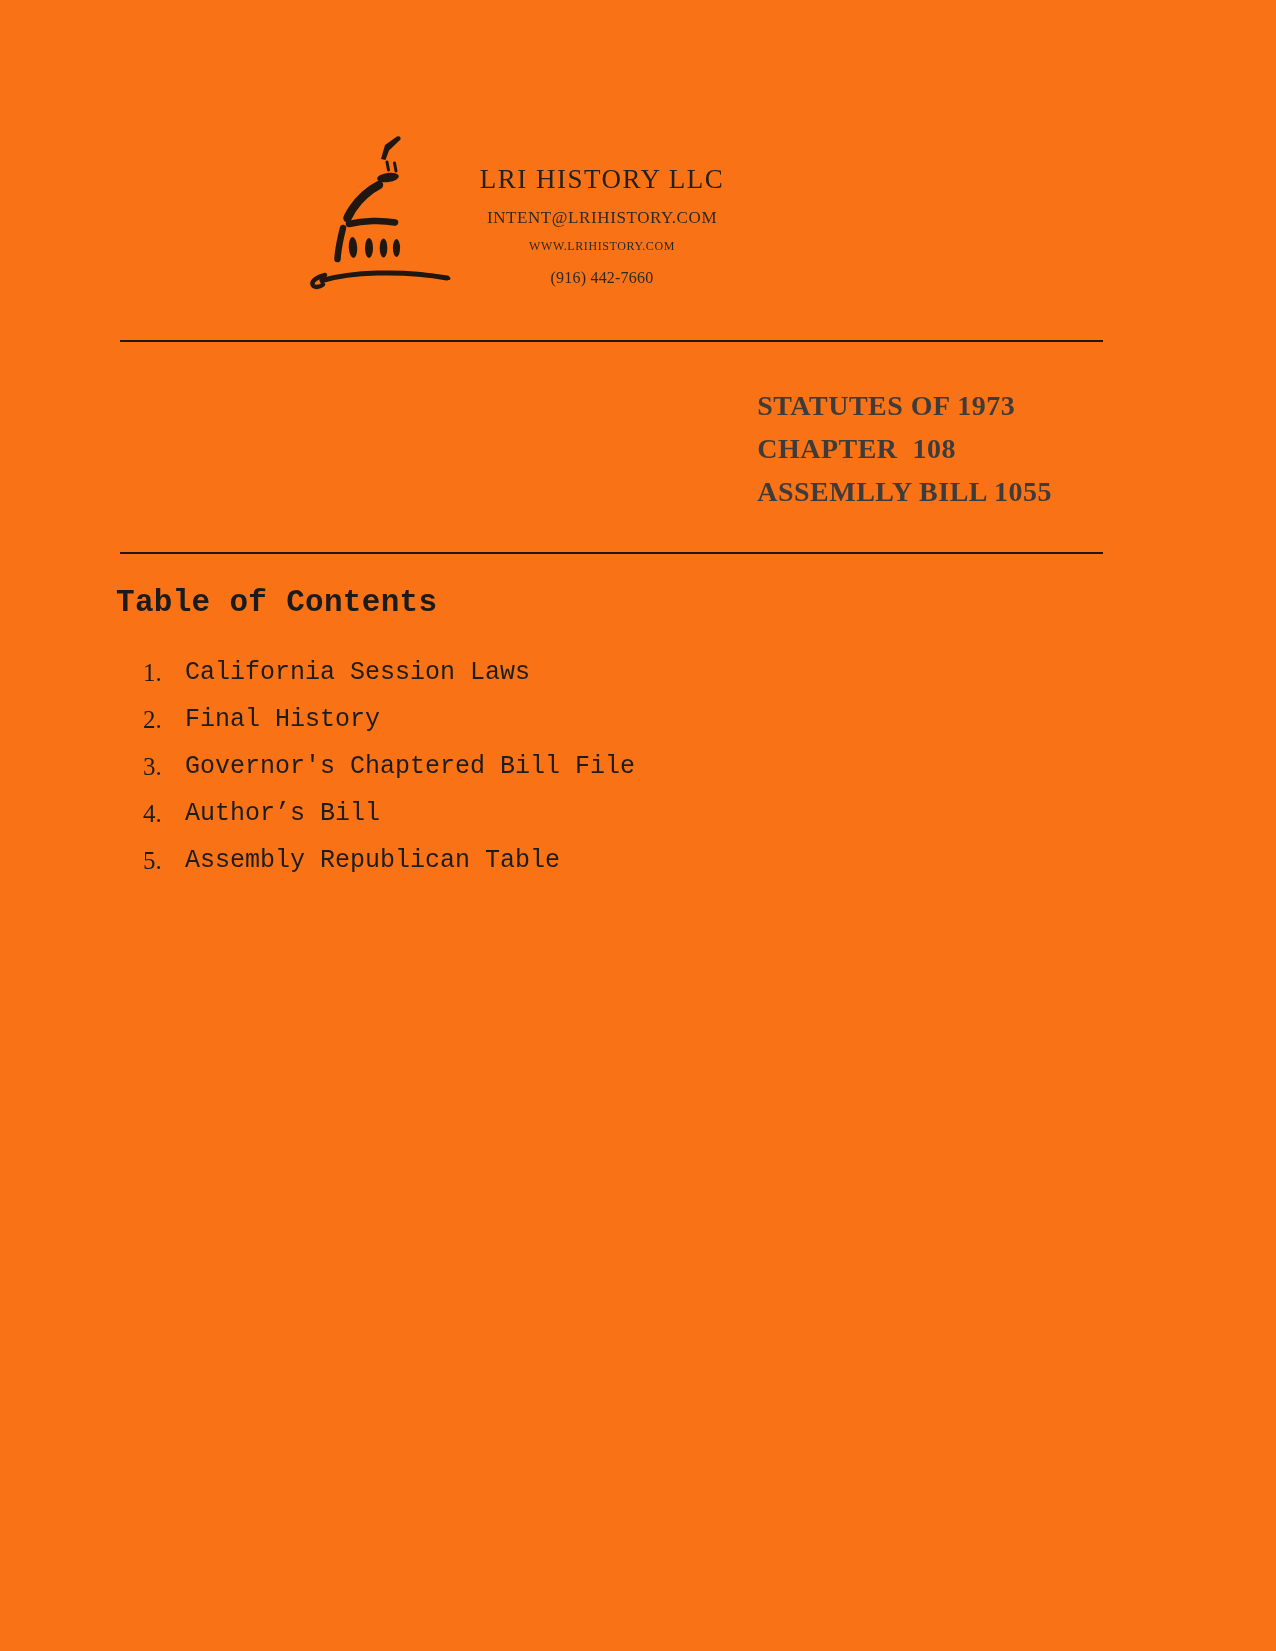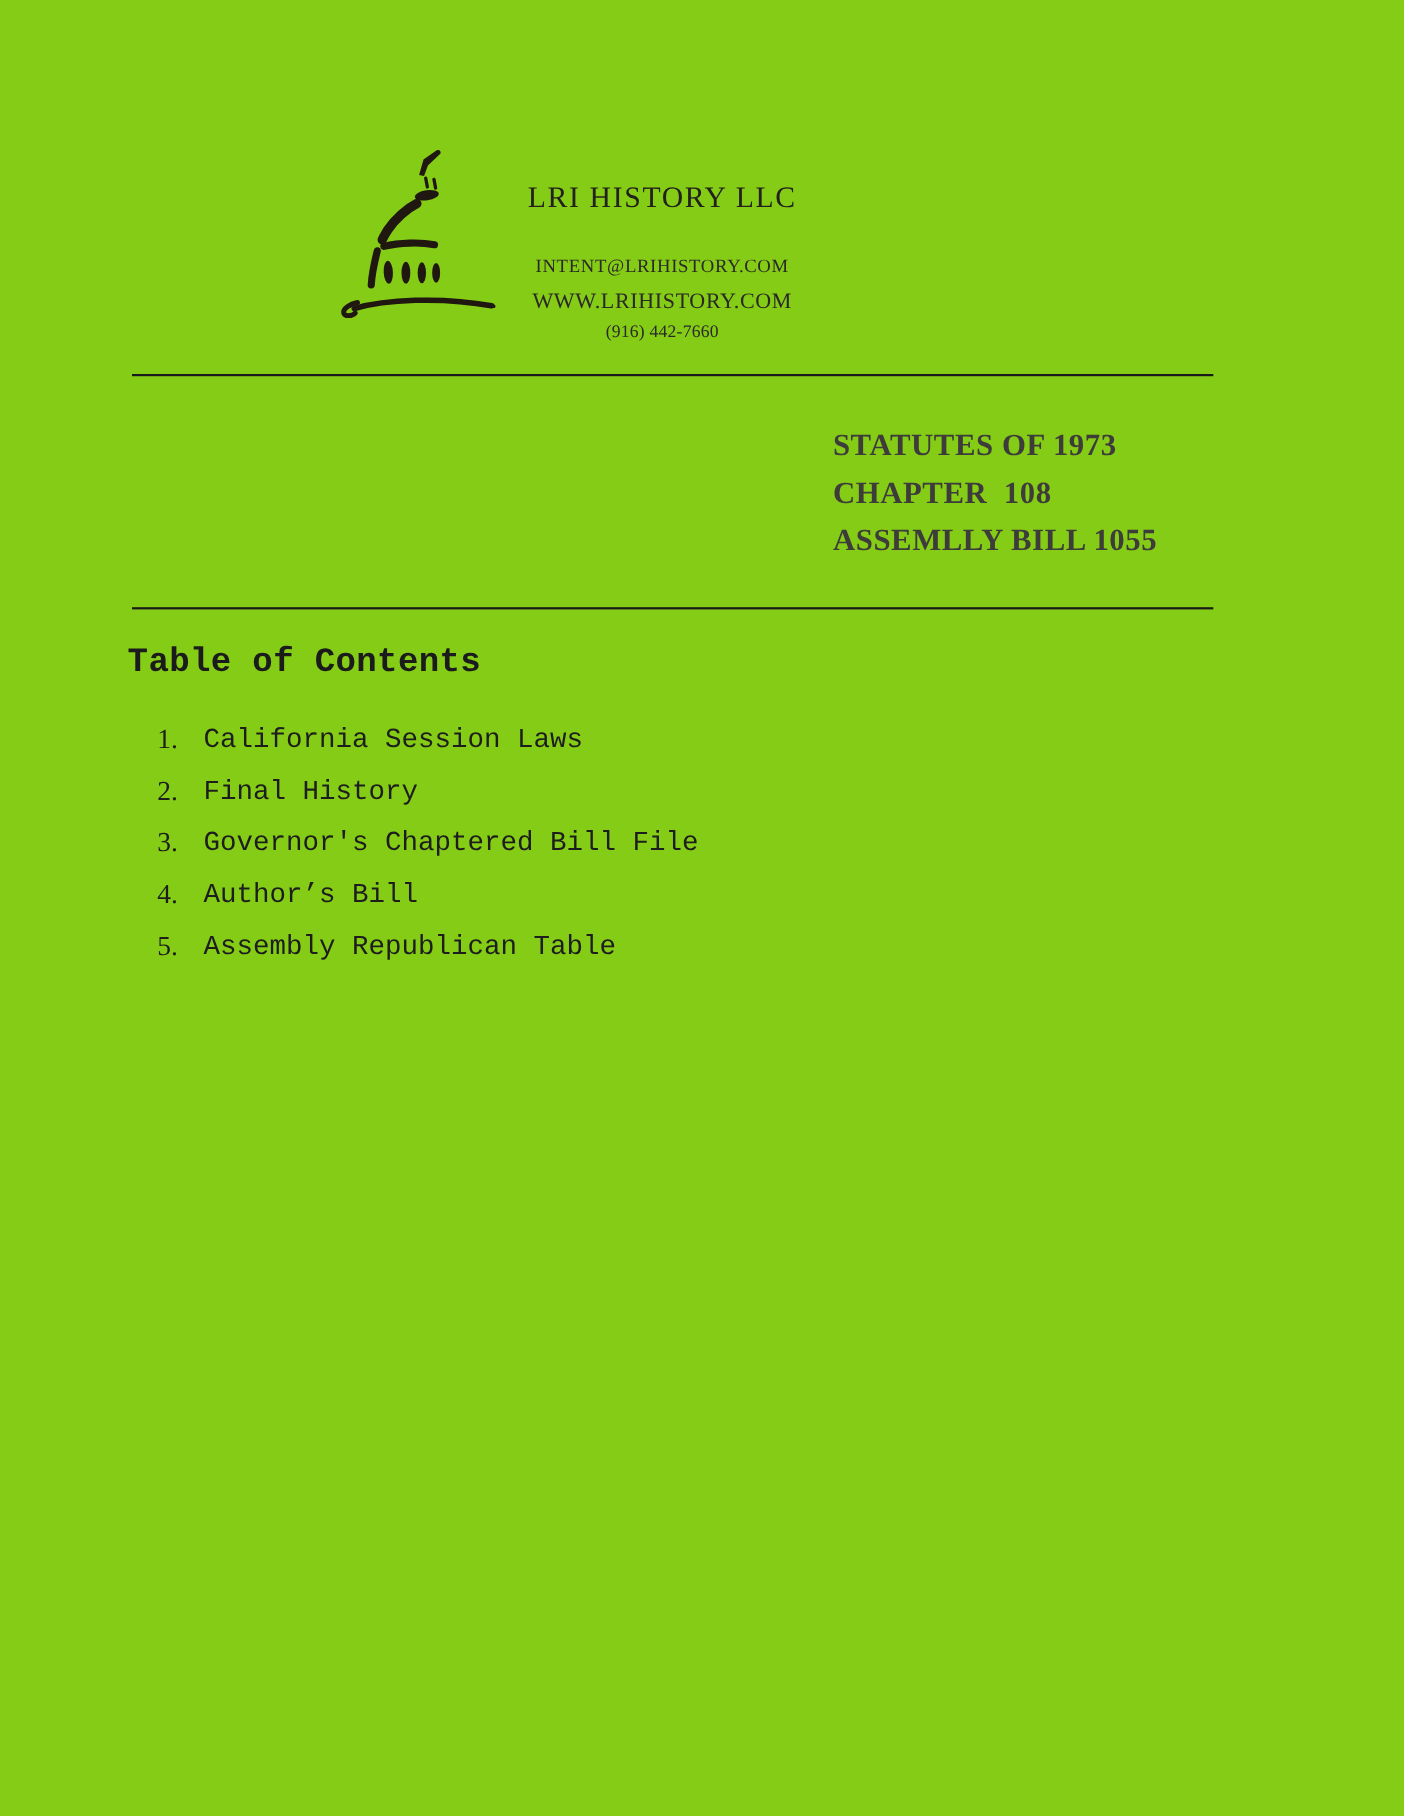--- a/index.html
+++ b/index.html
@@ -4,21 +4,21 @@
 <style>
   html, body {
     margin: 0;
     padding: 0;
     background: #ffffff;
   }
   .page {
     position: relative;
     width: 1276px;
     height: 1651px;
-    background: #84cc16;
+    background: #f97316;
     font-family: "Liberation Serif", serif;
     overflow: hidden;
   }
   .abs { position: absolute; }
 
   
   .logo {
     left: 295px;
     top: 128px;
     width: 170px;
@@ -36,24 +36,23 @@
     white-space: nowrap;
   }
   .contact-line {
     left: 431px;
     width: 342px;
     text-align: center;
     color: #2b2926;
     letter-spacing: 0.6px;
     line-height: 1;
     white-space: nowrap;
-    margin-top: 24px;
   }
   .contact-email { top: 209px; font-size: 17px; }
-  .contact-web   { top: 240px; font-size: 20px; }
+  .contact-web   { top: 240px; font-size: 12px; }
   .contact-phone { top: 270px; font-size: 16px; letter-spacing: 0.2px; }
 
   
   .rule {
     left: 120px;
     width: 983px;
     height: 2px;
     background: #1a1a1a;
   }
   .rule-top    { top: 340px; }

